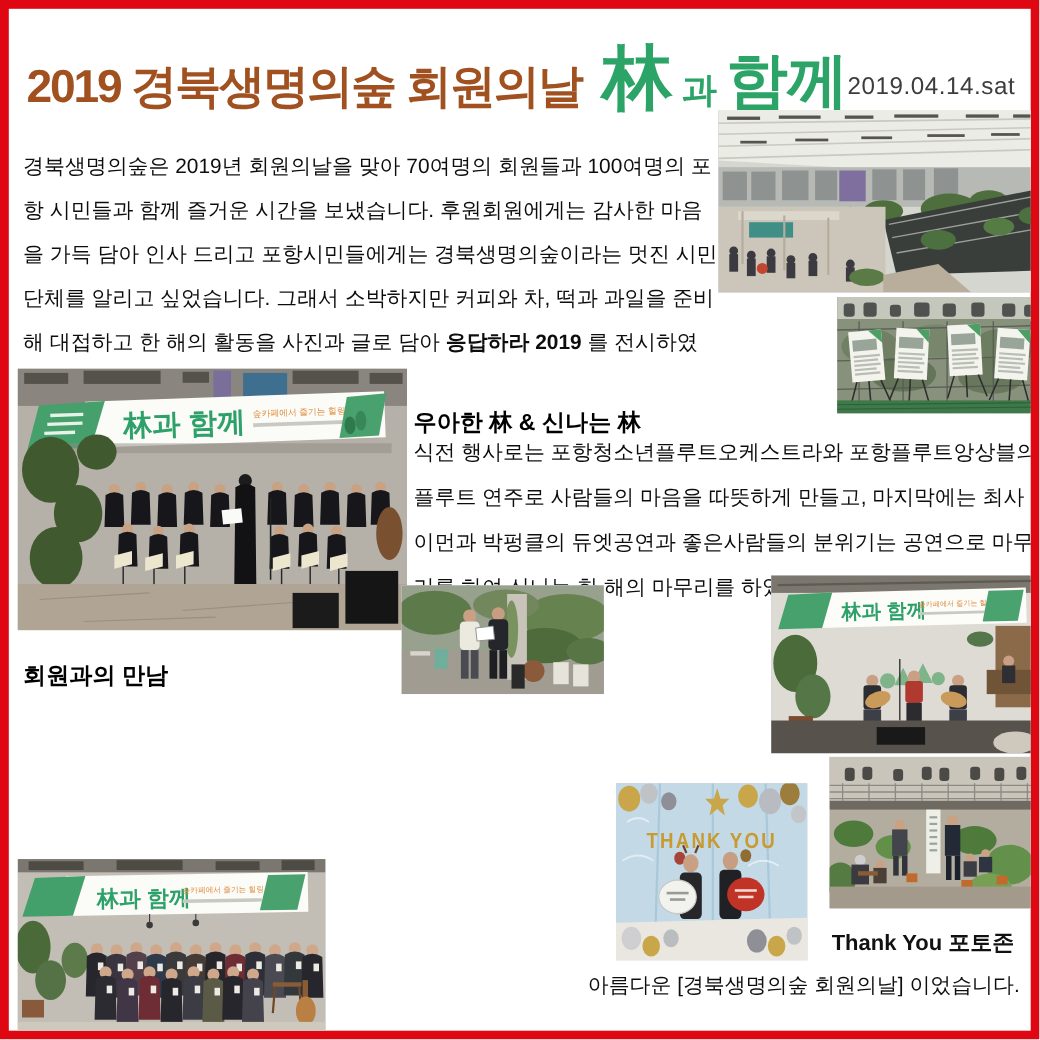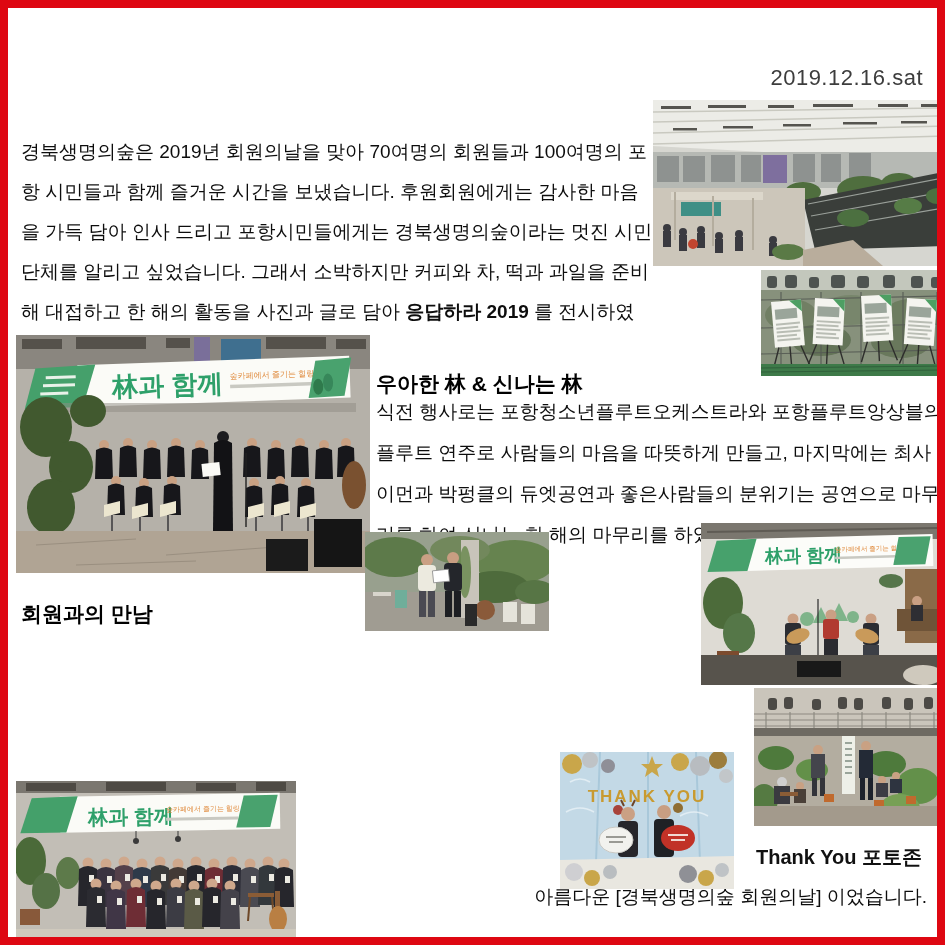--- a/index.html
+++ b/index.html
@@ -34,29 +34,35 @@
   .pz-lines{right:10px;top:870px;text-align:right;font-size:19px;line-height:37px;white-space:nowrap;color:#0d0d0d;}
   
   .photo{position:absolute;overflow:hidden;background:#cccccc;}
   .photo svg{display:block;width:100%;height:100%;}
   .ph-venue{left:645px;top:92px;width:290px;height:166px;}
   .ph-panels{left:753px;top:262px;width:184px;height:106px;}
   .ph-orchestra{left:8px;top:327px;width:354px;height:238px;}
   .ph-cert{left:357px;top:524px;width:184px;height:99px;z-index:3;}
   .ph-duet{left:693px;top:515px;width:244px;height:162px;}
   .ph-terrace{left:746px;top:680px;width:191px;height:138px;}
-  .ph-photozone{left:552px;top:744px;width:174px;height:137px;z-index:2;}
+  .ph-photozone{left:552px;top:704px;width:174px;height:161px;z-index:2;}
   .ph-group{left:8px;top:773px;width:280px;height:164px;}
 </style>
 </head>
 <body>
 
 <div class="page">
 
-  <div class="abs date">2019.12.16.sat</div>
+  <div class="abs title">
+    <span class="t-brown">2019 경북생명의숲 회원의날</span>
+    <span class="t-lin">林</span>
+    <span class="t-gwa">과</span>
+    <span class="t-hamkke">함께</span>
+  </div>
+  <div class="abs date">2019.04.14.sat</div>
 
   <div class="photo ph-venue">
     <svg viewBox="0 0 290 166" preserveAspectRatio="none">
       <rect width="290" height="166" fill="#d6d6d0"></rect>
       <polygon points="0,0 290,0 290,62 0,46" fill="#ecece7"></polygon>
       <g stroke="#c9c9c0" stroke-width="1.5">
         <line x1="0" y1="12" x2="290" y2="8"></line>
           <line x1="0" y1="22" x2="290" y2="16"></line>
         <line x1="0" y1="33" x2="290" y2="26"></line>
           <line x1="0" y1="44" x2="290" y2="36"></line>

